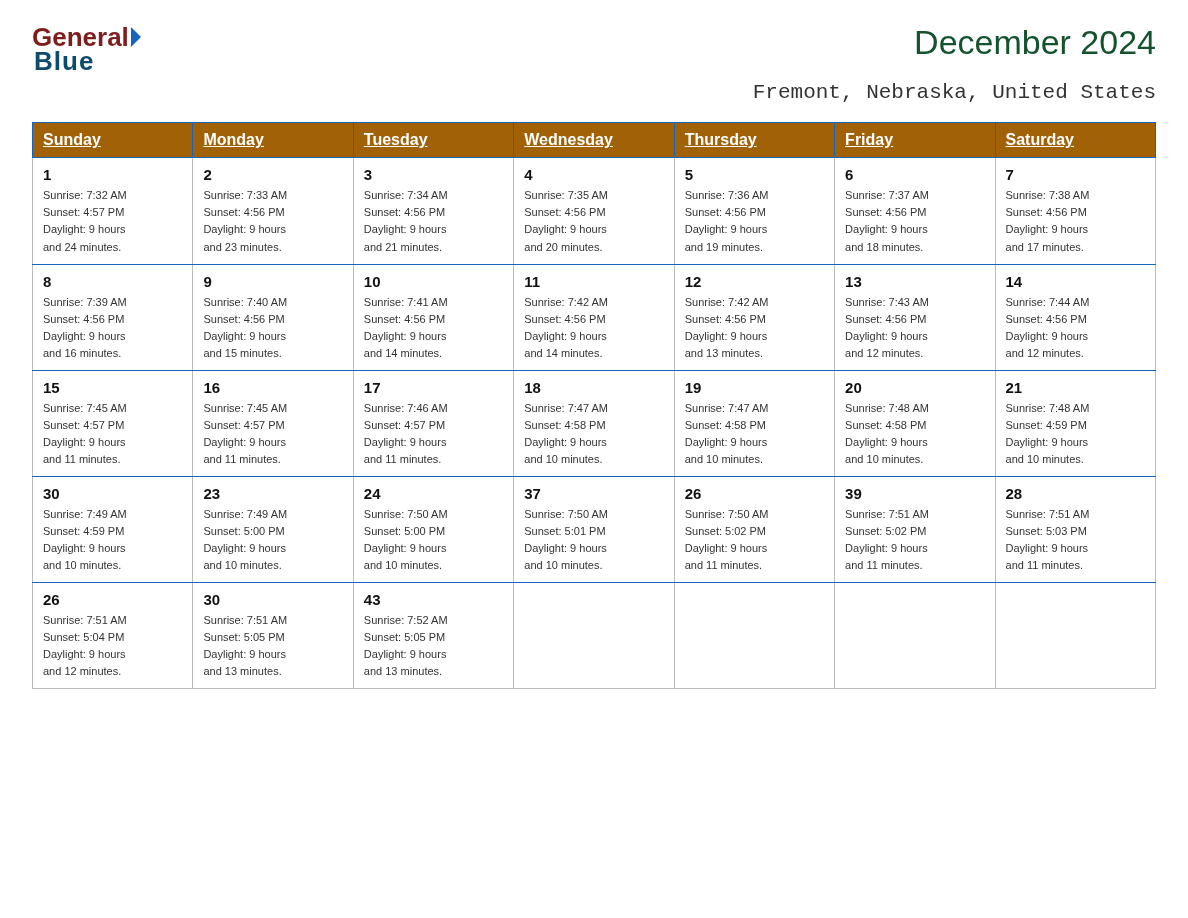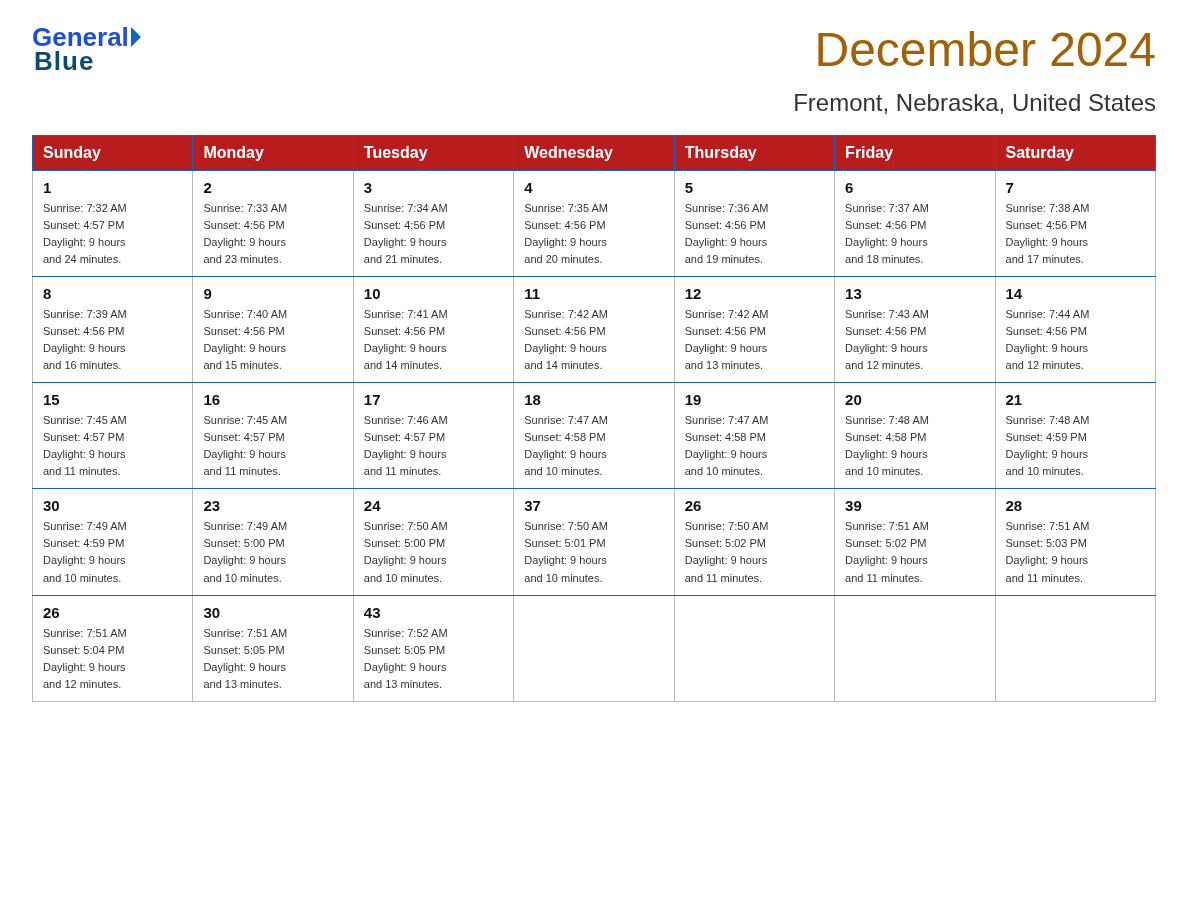--- a/index.html
+++ b/index.html
@@ -23,21 +23,21 @@
       align-items: flex-start;
     }
     .logo-text {
       display: flex;
       align-items: center;
       font-size: 26px;
       font-weight: bold;
       color: #222;
       line-height: 1;
     }
-    .logo-general { color: #1d4ed8; }
+    .logo-general { color: #7f1d1d; }
     .logo-arrow {
       width: 0; height: 0;
       border-left: 10px solid #1565c0;
       border-top: 10px solid transparent;
       border-bottom: 10px solid transparent;
       display: inline-block;
       margin-left: 2px;
       vertical-align: middle;
     }
     .logo-blue-label {
@@ -45,43 +45,45 @@
       font-size: 26px;
       font-weight: bold;
       letter-spacing: 1px;
       margin-top: -4px;
       margin-left: 2px;
     }
     .title-area {
       text-align: right;
     }
     .calendar-title {
-      font-size: 48px;
+      font-size: 34px;
       font-weight: normal;
-      color: #a16207;
+      color: #14532d;
       line-height: 1.1;
     }
     .calendar-subtitle {
-      font-size: 24px;
+      font-size: 21px;
       color: #333;
-      margin-top: 12px;
+      margin-top: 20px;
+      font-family: Liberation Mono, monospace;
     }
     .calendar-table {
       width: 100%;
       border-collapse: collapse;
       border: 1.5px solid #1565c0;
     }
     .calendar-table th {
-      background: #b91c1c;
+      background: #a16207;
       color: #fff;
       font-size: 16px;
       font-weight: bold;
       padding: 8px 10px;
       text-align: left;
       border: 1px solid #1565c0;
+      text-decoration: underline;
     }
     .calendar-table td {
       border: 1px solid #bbb;
       vertical-align: top;
       padding: 8px 10px;
       width: 14.28%;
       min-height: 100px;
       background: #fff;
     }
     .day-number {

